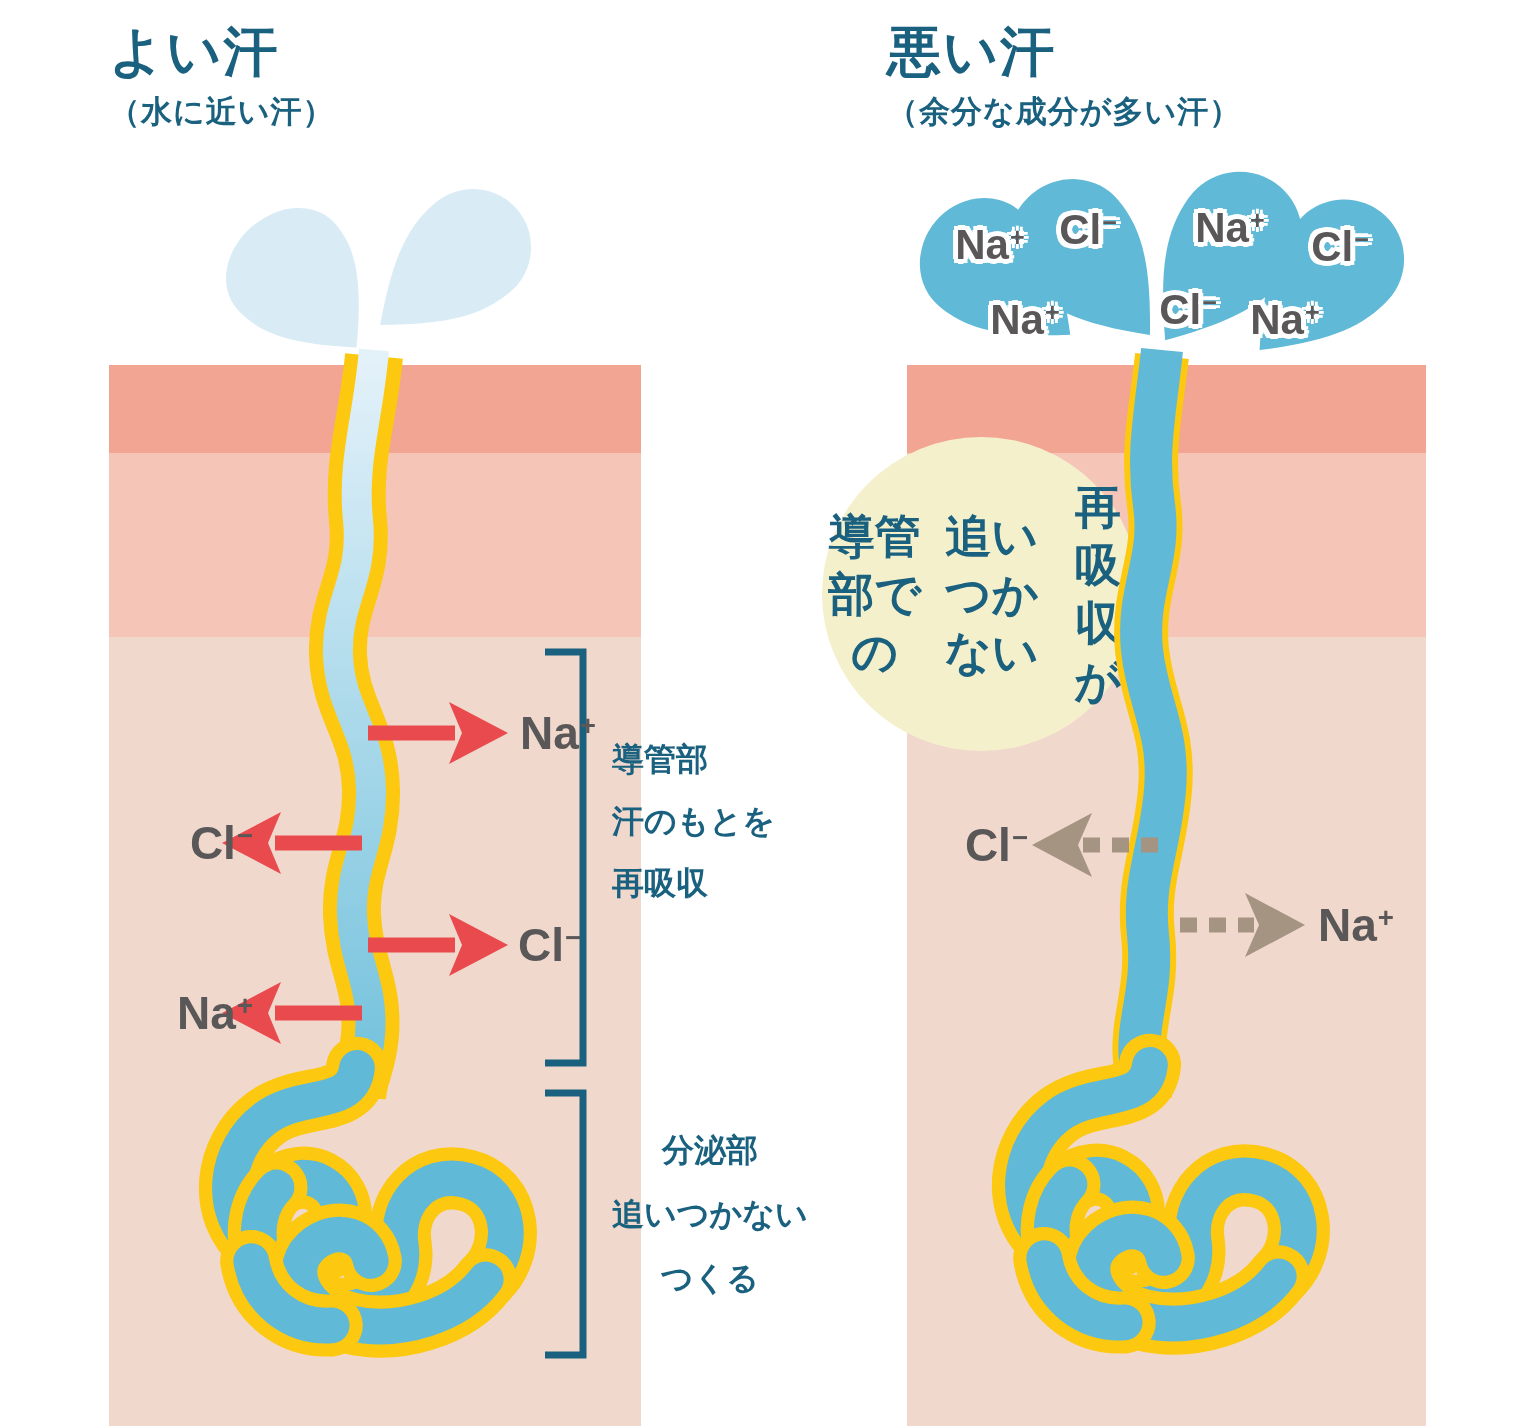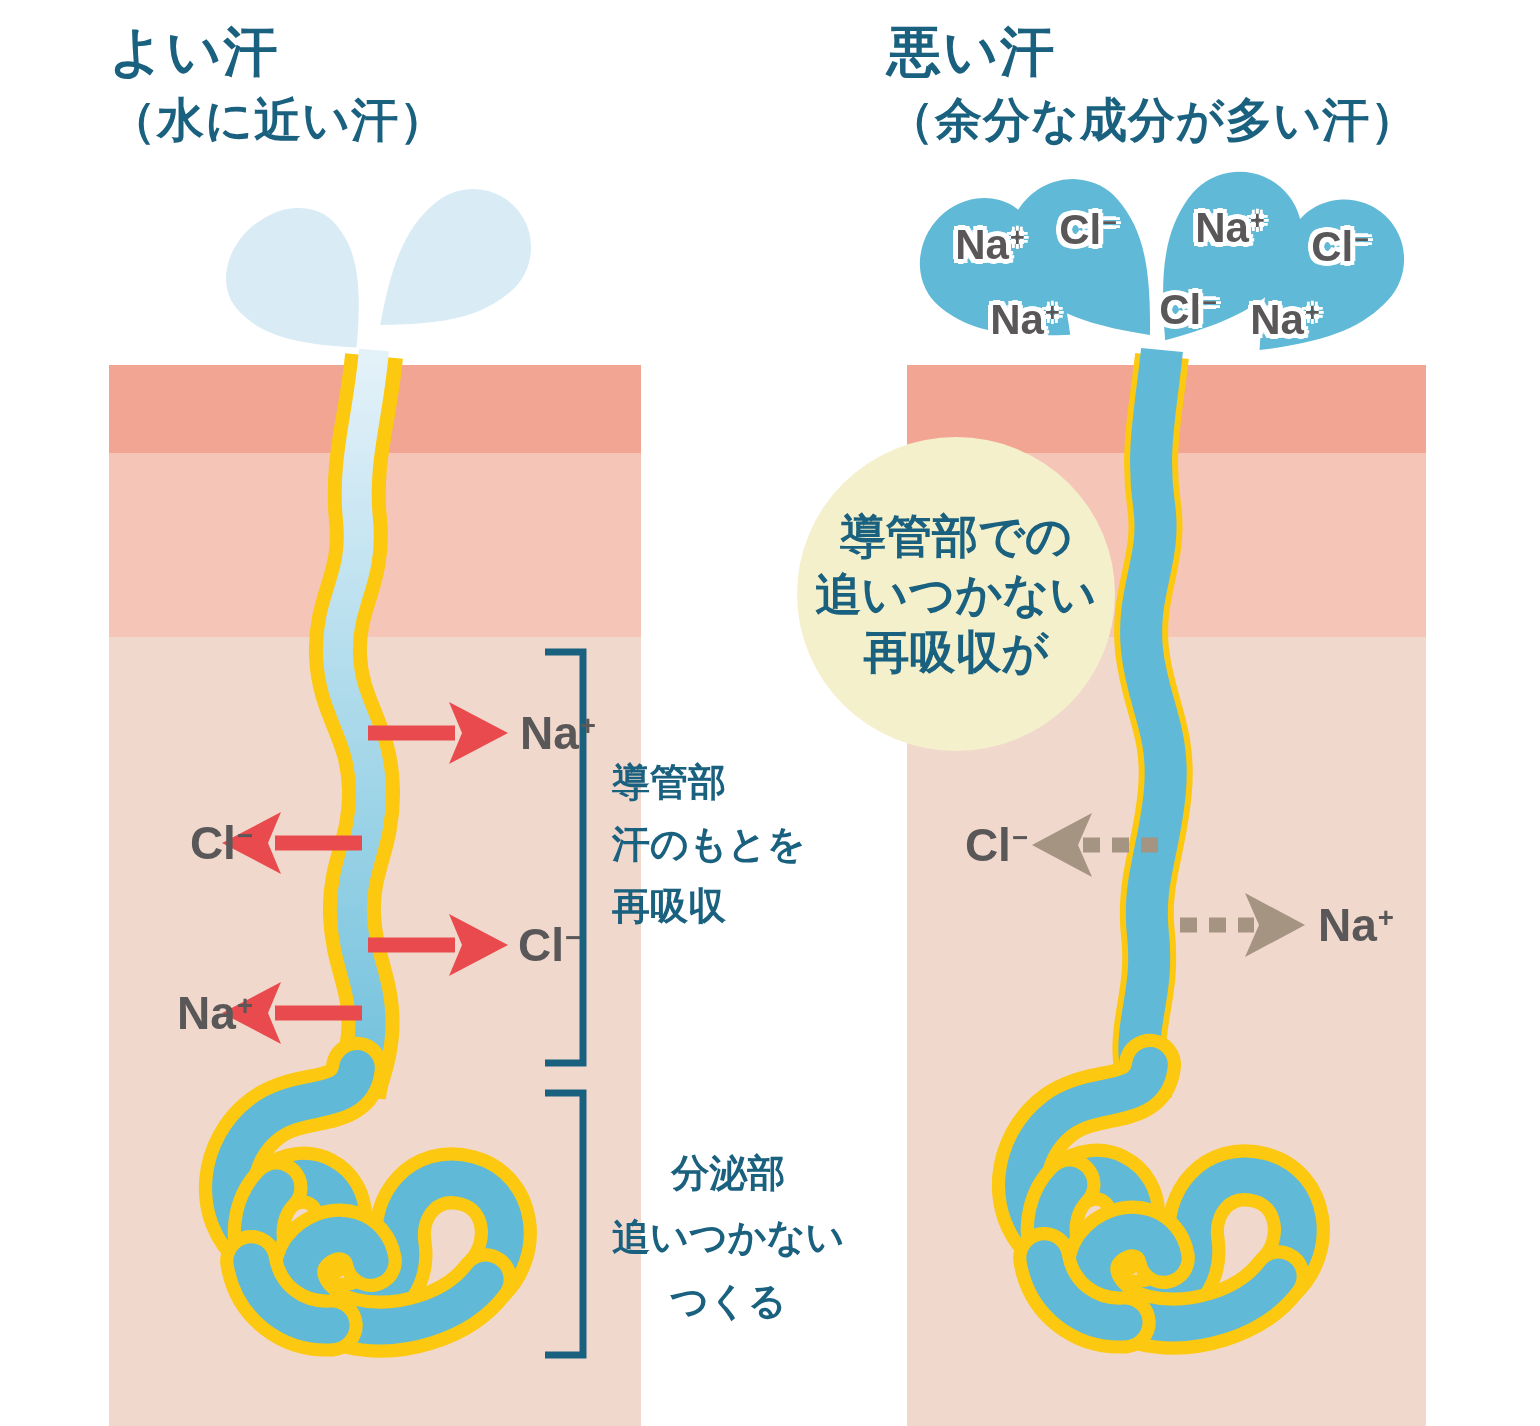--- a/index.html
+++ b/index.html
@@ -11,46 +11,46 @@
   .panel{position:absolute;top:365px;bottom:0;z-index:1;}
   .panel-left{left:109px;width:532px;}
   .panel-right{left:907px;width:519px;}
   .layer{position:absolute;left:0;right:0;}
   .l1{top:0;height:88px;background:var(--skin-top);}
   .l2{top:88px;height:184px;background:var(--skin-mid);}
   .l3{top:272px;bottom:0;background:var(--skin-low);}
   
   .title{position:absolute;top:20px;text-align:left;color:var(--teal);font-weight:bold;z-index:5;}
   .title .t1{font-size:54px;line-height:62px;letter-spacing:2px;}
-  .title .t2{font-size:47px;line-height:56px;margin-top:10px;letter-spacing:1px;}
+  .title .t2{font-size:31px;line-height:56px;margin-top:2px;letter-spacing:1px;}
   .title-left{left:109px;width:532px;}
   .title-right{left:887px;width:560px;}
   
   .bubble{
-    position:absolute;left:797px;top:437px;width:318px;height:314px;border-radius:50%;
-    background:var(--cream);display:flex;flex-direction:column;justify-content:center;align-items:center;
+    position:absolute;left:822px;top:437px;width:318px;height:314px;border-radius:50%;
+    background:var(--cream);display:flex;flex-direction:row;justify-content:center;align-items:center;
     color:var(--teal);font-size:46px;line-height:58px;font-weight:bold;z-index:3;text-align:center;
   }
   
   svg.art{position:absolute;left:0;top:0;z-index:4;}
   .cy,.duct-y{fill:none;stroke:var(--tube-yellow);stroke-linecap:round;}
   .cb{fill:none;stroke:var(--tube-blue);stroke-linecap:round;stroke-width:31;}
   .cy{stroke-width:54;}
   .duct-y{stroke-linecap:butt;}
   .duct-grad{fill:none;stroke:url(#gradDuct);stroke-linecap:butt;}
   .duct-b{fill:none;stroke:var(--tube-blue);stroke-linecap:butt;}
   .drop-pale{fill:var(--drop-pale);}
   .drop-blue{fill:var(--tube-blue);}
   .red-shaft{stroke:var(--arrow-red);stroke-width:15;fill:none;}
   .red-head{fill:var(--arrow-red);stroke:none;}
   .tan-shaft{stroke:var(--arrow-tan);stroke-width:15;fill:none;stroke-dasharray:17 12;}
   .tan-head{fill:var(--arrow-tan);stroke:none;}
   .bracket{stroke:var(--teal);stroke-width:7;fill:none;}
   
-  .block-label{position:absolute;color:var(--teal);font-weight:bold;font-size:38px;line-height:62px;z-index:6;white-space:nowrap;margin-top:23px;}
+  .block-label{position:absolute;color:var(--teal);font-weight:bold;font-size:32px;line-height:62px;z-index:6;white-space:nowrap;}
   .ion-label{
     position:absolute;color:var(--ion-gray);font-weight:bold;font-size:46px;z-index:6;white-space:nowrap;
     transform:translate(0,-50%);
   }
   .ion-label.align-right{transform:translate(-100%,-50%);}
   .ion-label sup{font-size:0.6em;vertical-align:0.5em;margin-left:1px;}
   .drop-ion{
     position:absolute;color:var(--ion-gray);font-weight:bold;font-size:42px;z-index:6;white-space:nowrap;
     transform:translate(-50%,-50%);
     text-shadow:-4px -4px 0 #fff,4px -4px 0 #fff,-4px 4px 0 #fff,4px 4px 0 #fff,

